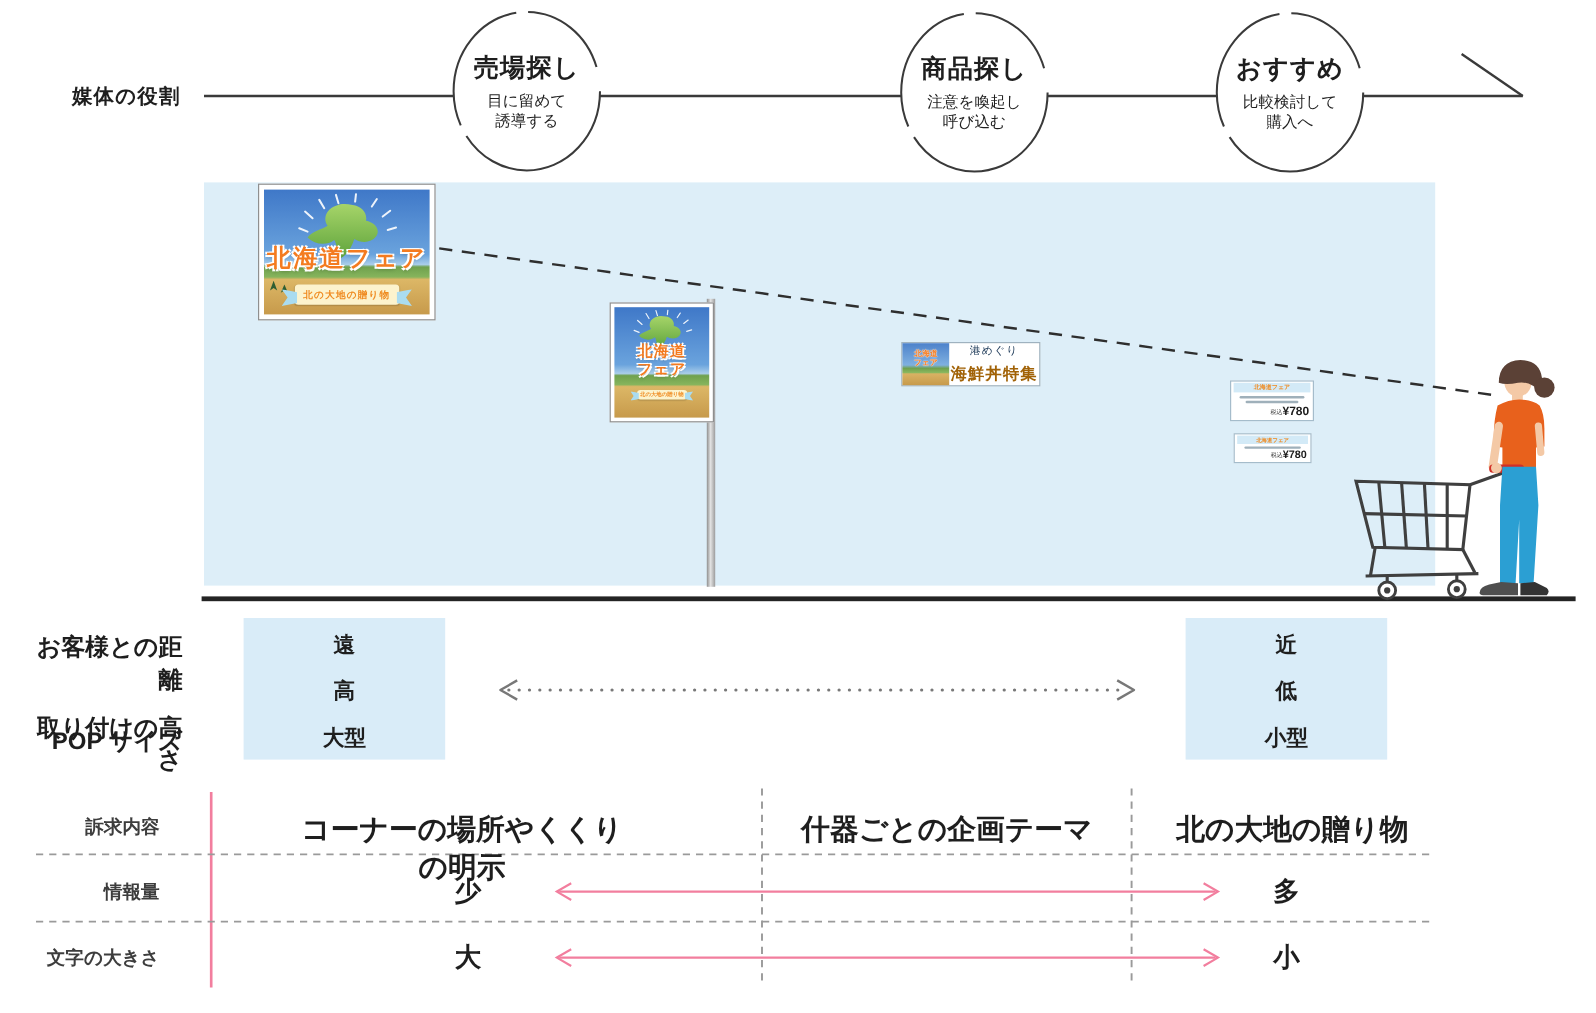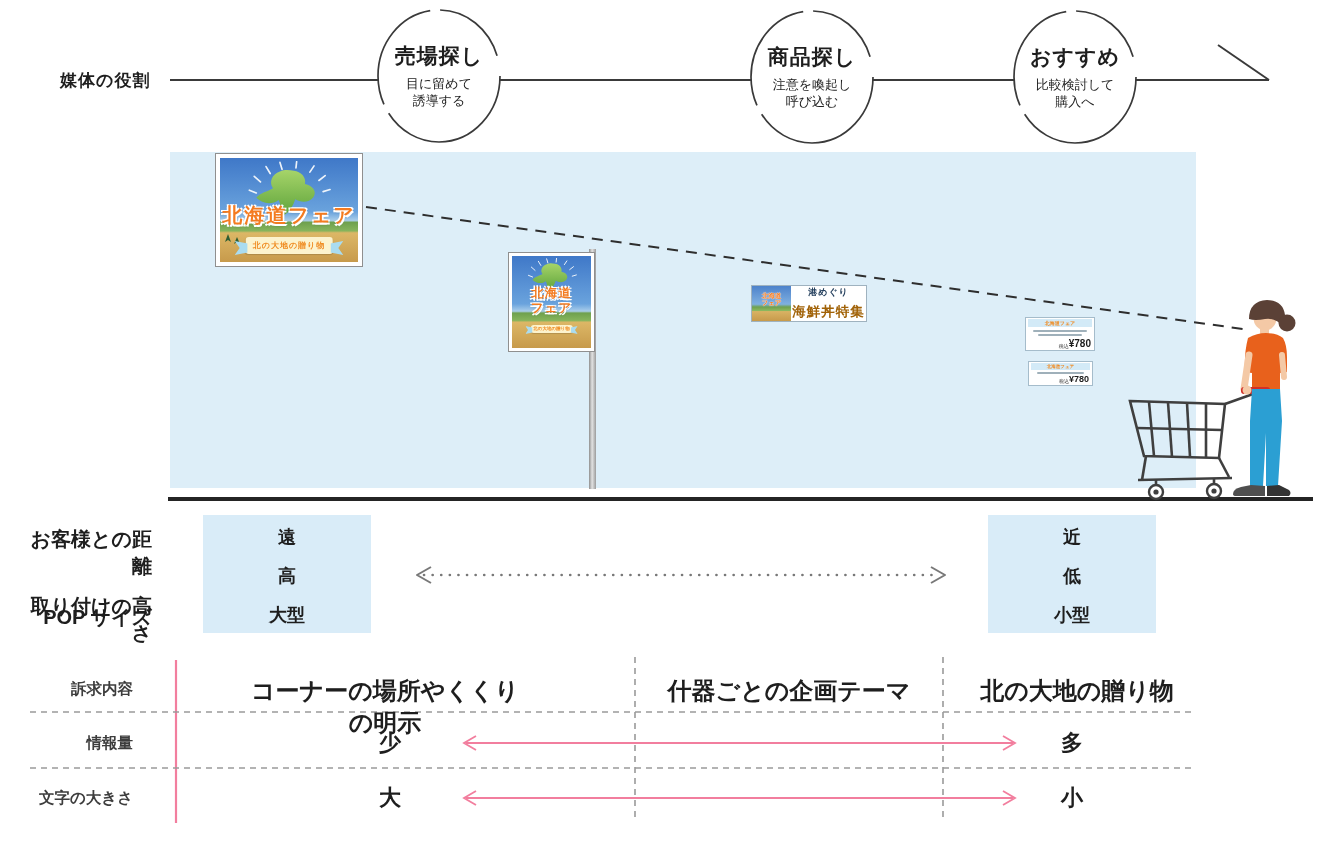--- a/index.html
+++ b/index.html
@@ -34,30 +34,30 @@
     padding:3px 7px;white-space:nowrap;box-shadow:0 1px 1px rgba(0,0,0,.15);text-align:right;}
 
   
   .shelf-sign{left:751px;top:285px;width:116px;height:37px;z-index:3;background:#fff;
     border:1px solid #9fb2bf;box-sizing:border-box;display:flex;}
   .sign-thumb{width:39px;height:100%;position:relative;overflow:hidden;
     background:linear-gradient(180deg,#4d82cb 0%,#7fb0e0 52%,#6fa14e 60%,#8ab75e 70%,#d8b263 73%,#c79a4b 100%);}
   .sign-thumb-title{position:absolute;top:6px;width:100%;text-align:center;font-size:6.5px;line-height:7px;
     font-weight:bold;color:#f47b20;text-shadow:0 0 1px #fff,0 0 1px #fff;}
   .sign-text{flex:1;display:flex;flex-direction:column;align-items:center;justify-content:center;}
-  .sign-sub{font-size:9px;font-weight:bold;color:#25405e;letter-spacing:1px;}
+  .sign-sub{font-size:9px;font-weight:normal;color:#25405e;letter-spacing:1px;}
   .sign-underline{width:62px;height:2px;background:#8fcfe8;margin:2px 0 2px;}
   .sign-main{font-size:13.5px;font-weight:bold;color:#a16207;letter-spacing:1px;}
 
   
   .price-tag{z-index:3;background:#fff;border:1px solid #a5bccb;box-sizing:border-box;
     display:flex;flex-direction:column;padding:1px 2px;}
   .tag-header{background:#d3eaf7;text-align:center;color:#f08a1f;font-weight:bold;overflow:hidden;}
   .tag-line{background:#9fb0ba;border-radius:1px;}
-  .tag-price-row{margin-top:auto;display:flex;justify-content:flex-end;align-items:flex-end;gap:0;padding-right:1px;}
+  .tag-price-row{margin-top:auto;display:flex;justify-content:flex-end;align-items:center;gap:0;padding-right:1px;}
   .tag-tax{font-size:5px;color:#333;}
   .tag-price{font-weight:bold;color:#1c1c1c;}
 
   
   .attr-label{left:12px;width:140px;text-align:right;font-size:20px;font-weight:bold;z-index:4;}
   .attr-box{width:168px;height:118px;top:515px;background:#d9ecf8;z-index:1;}
   .attr-value{width:168px;text-align:center;font-size:18px;font-weight:bold;z-index:4;}
 
   
   .tbl-label{left:13px;width:120px;text-align:right;font-size:15.5px;color:#3d3d3d;font-weight:700;z-index:4;}

